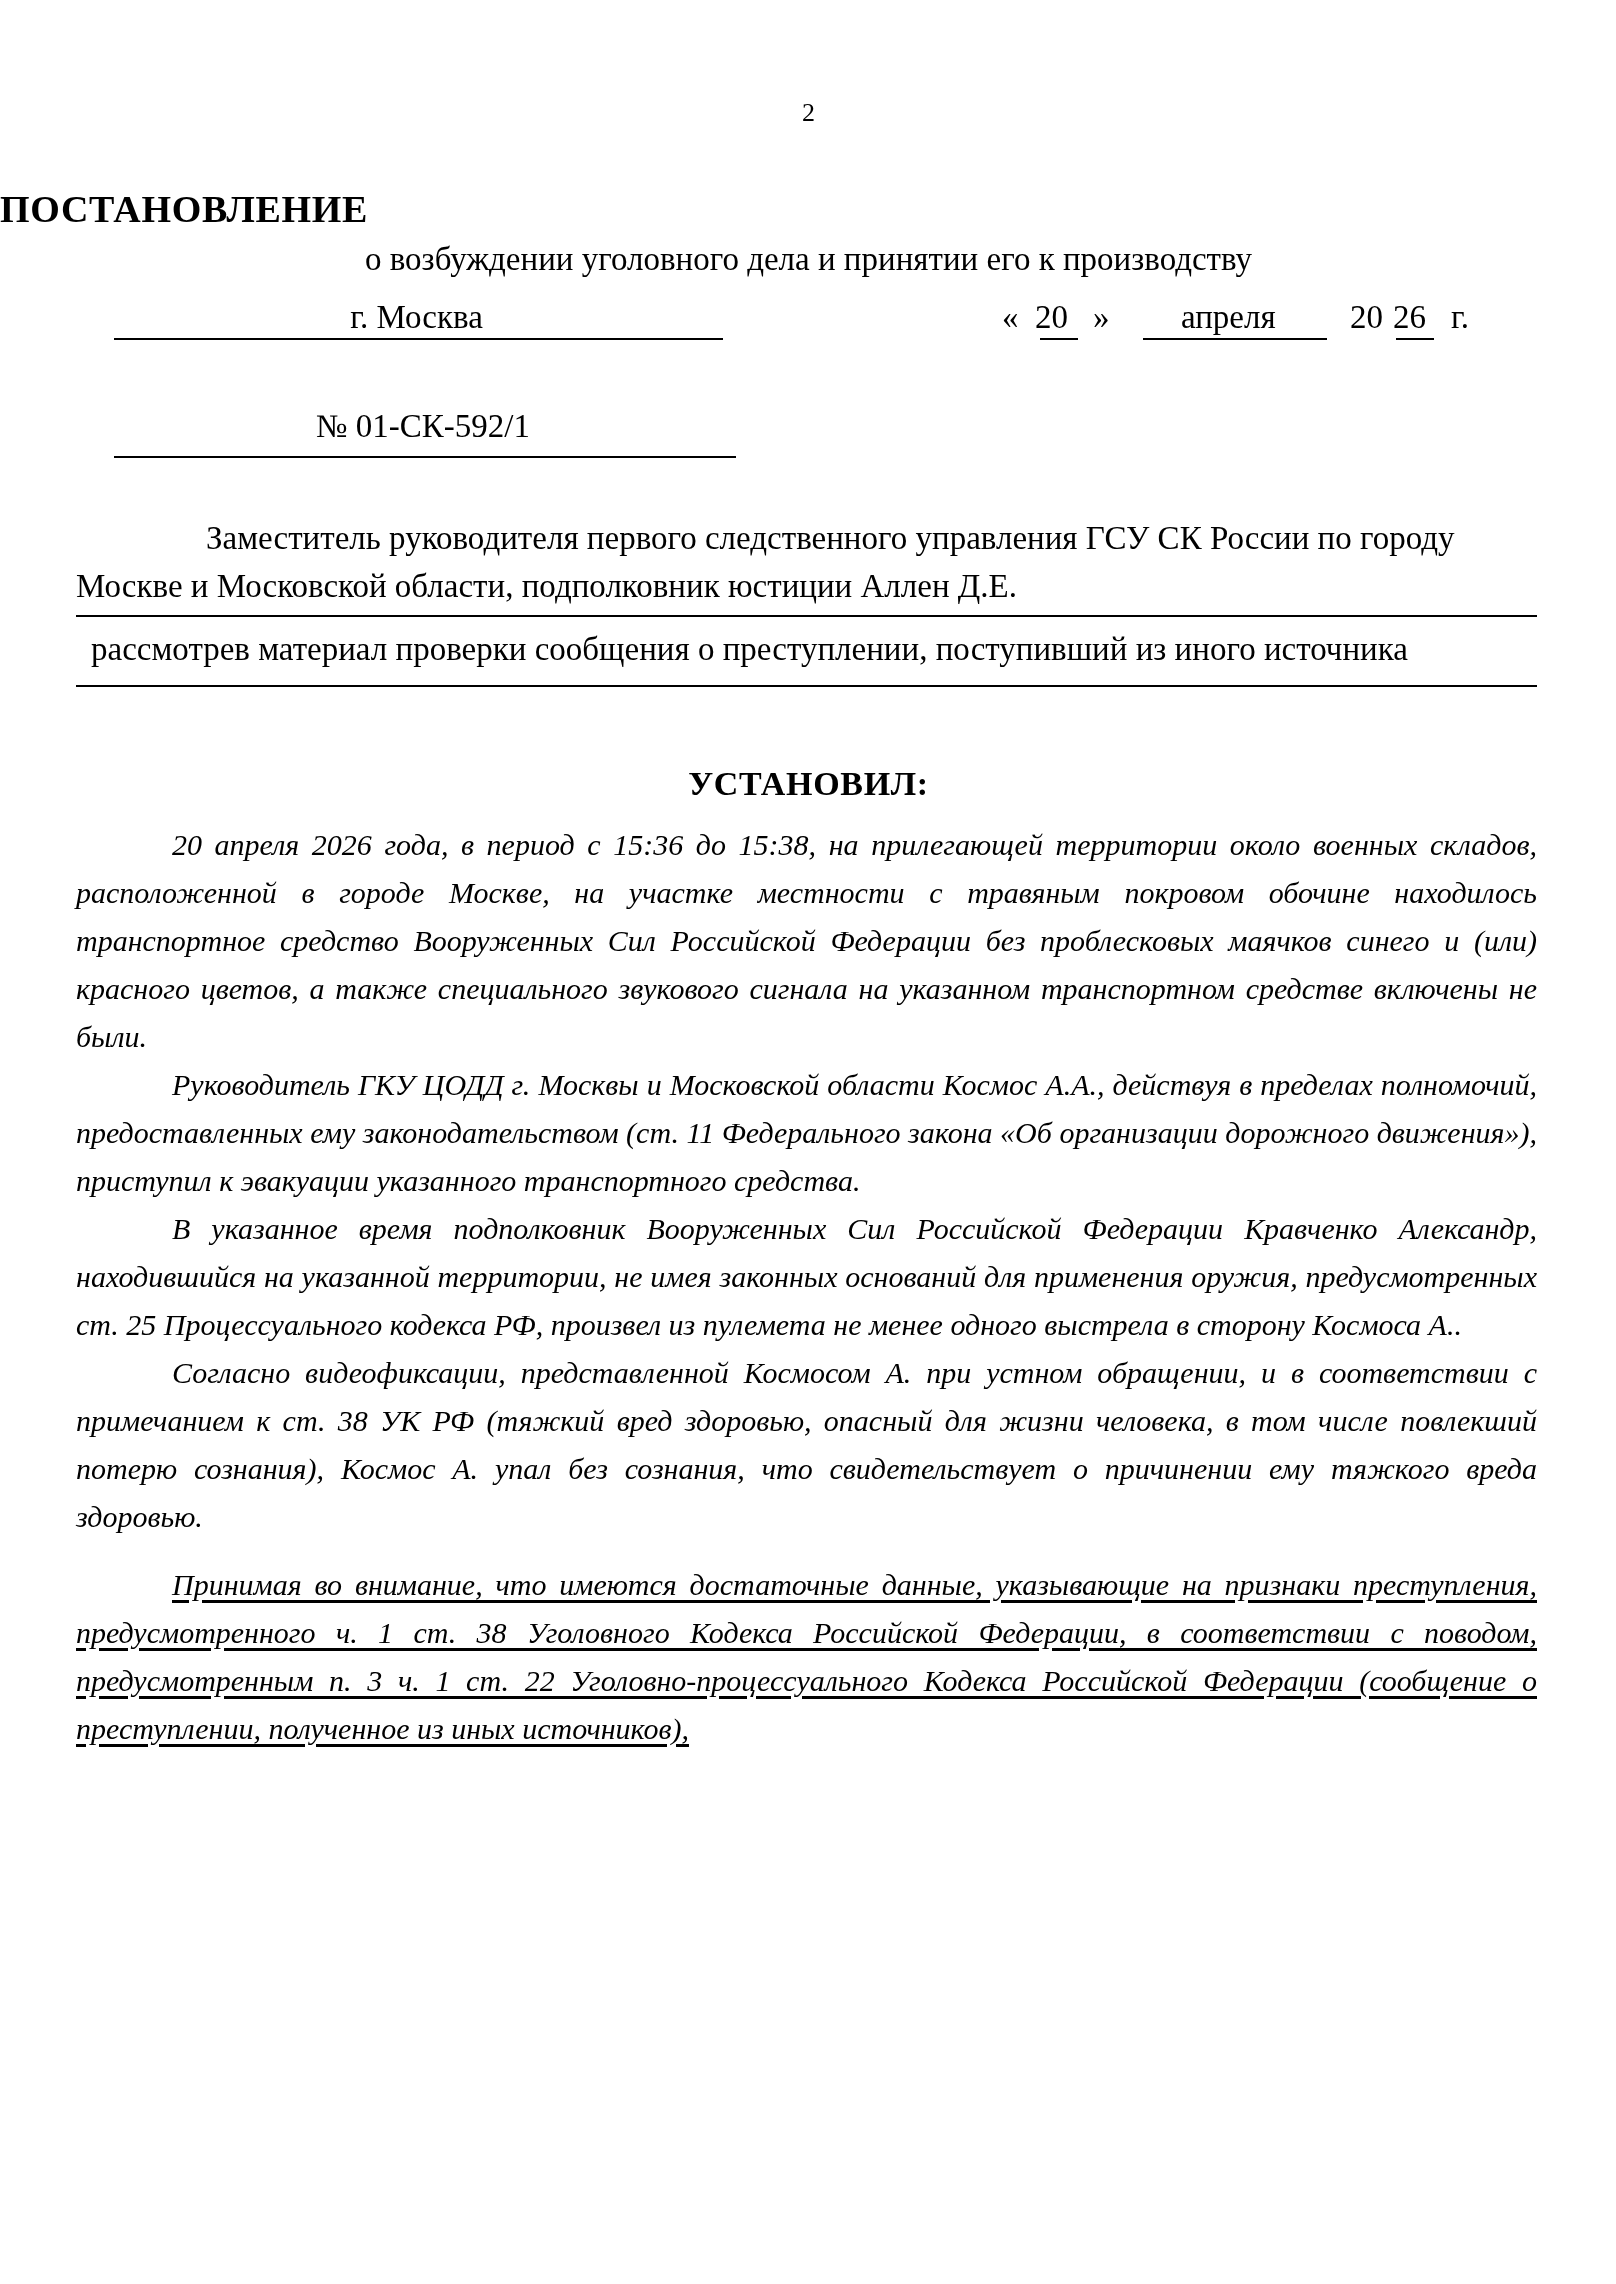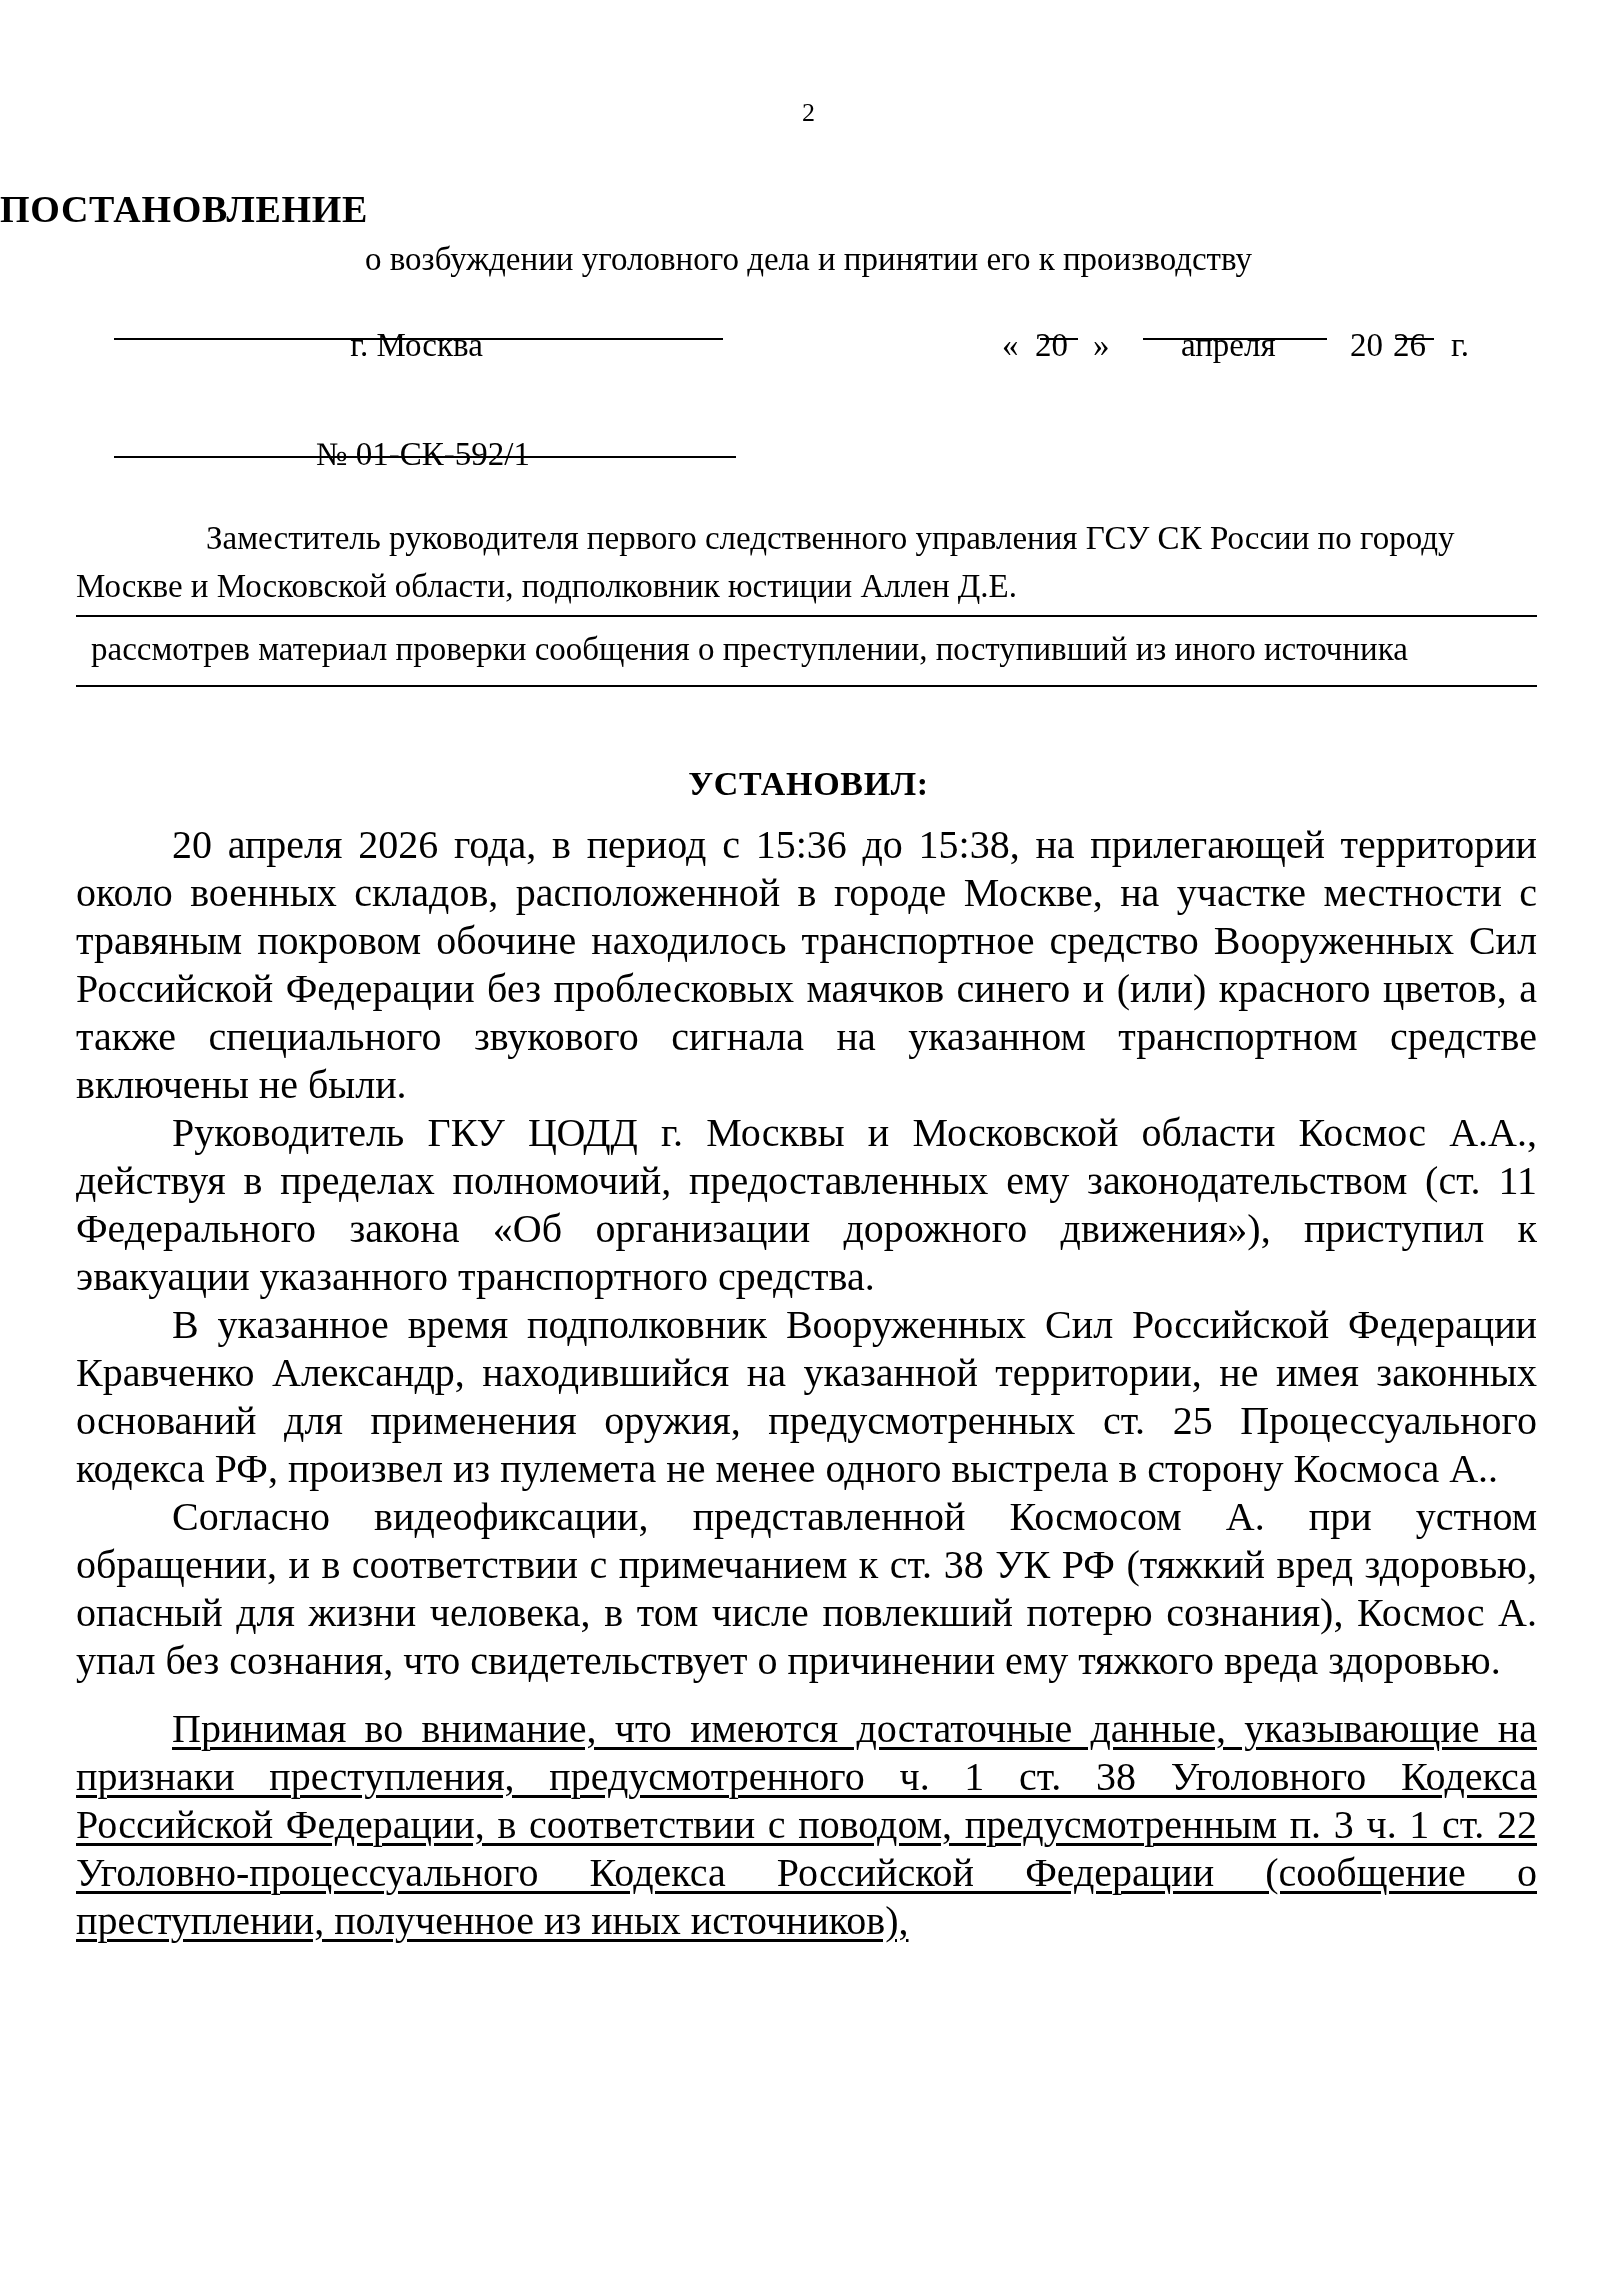--- a/index.html
+++ b/index.html
@@ -3,29 +3,29 @@
   <meta charset="utf-8">
   <style>
     html, body { margin: 0; padding: 0; background: #ffffff; }
     body { width: 1617px; height: 2284px; position: relative; overflow: hidden;
            font-family: "Liberation Serif", "DejaVu Serif", serif; color: #000; }
     .abs { position: absolute; }
     .page-number { top: 98px; left: 0; width: 1617px; text-align: center; font-size: 26px; }
     .doc-title { top: 187px; left: 0; width: 1617px; text-align: left; font-size: 38px; font-weight: bold; letter-spacing: 0.7px; }
     .doc-subtitle { top: 241px; left: 0; width: 1617px; text-align: center; font-size: 33px; font-weight: normal; }
     .rule { position: absolute; height: 0; border-top: 2.6px solid #000; }
-    .field-text { font-size: 33px; line-height: 39px; margin-top: 28px; }
+    .field-text { font-size: 33px; line-height: 39px; }
     .city { top: 298px; left: 114px; width: 605px; text-align: center; }
     .date-line { top: 298px; left: 1002px; }
     .date-part { position: absolute; top: 0; white-space: nowrap; }
     .case-number { top: 407px; left: 114px; width: 618px; text-align: center; }
     .officer { top: 514px; left: 76px; width: 1461px; font-size: 33px; line-height: 48px; text-indent: 130px; }
     .material { top: 630px; left: 91px; width: 1446px; font-size: 33px; line-height: 39px; }
     .section-heading { top: 765px; left: 0; width: 1617px; text-align: center; font-size: 34px; font-weight: bold; letter-spacing: 0.7px; }
-    .body-text { top: 821px; left: 76px; width: 1461px; font-size: 40px; line-height: 48px; }
+    .body-text { top: 821px; left: 76px; width: 1461px; font-size: 30px; line-height: 48px; font-style: italic; }
     .body-text p { margin: 0; text-align: justify; text-indent: 96px; }
     .body-text p.decision { margin-top: 19.5px; text-decoration: underline; text-decoration-thickness: 2.6px; text-underline-offset: 5.2px; }
   </style>
 </head>
 <body>
 
 <div class="abs page-number">2</div>
 
 <div class="abs doc-title">ПОСТАНОВЛЕНИЕ</div>
 <div class="abs doc-subtitle">о возбуждении уголовного дела и принятии его к производству</div>

